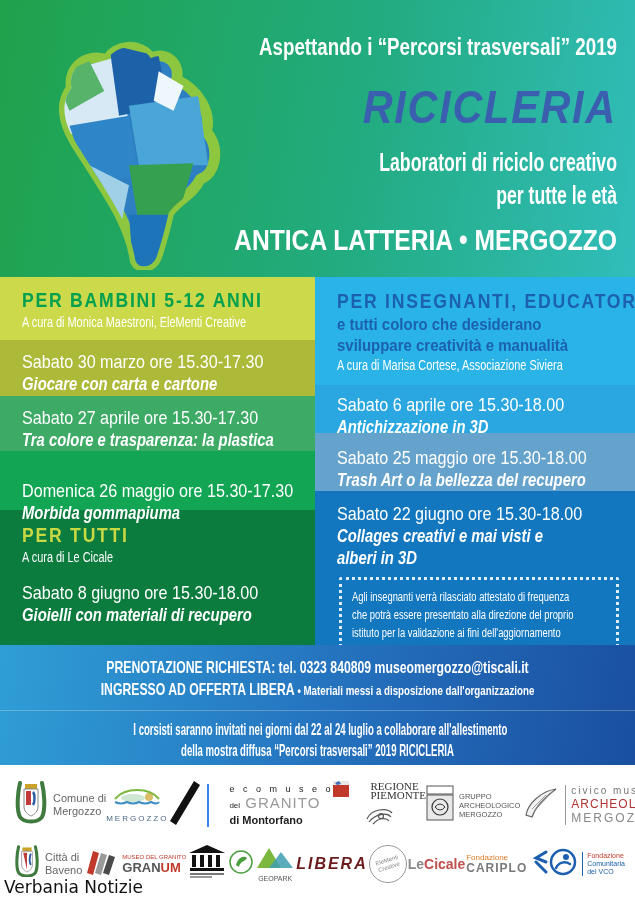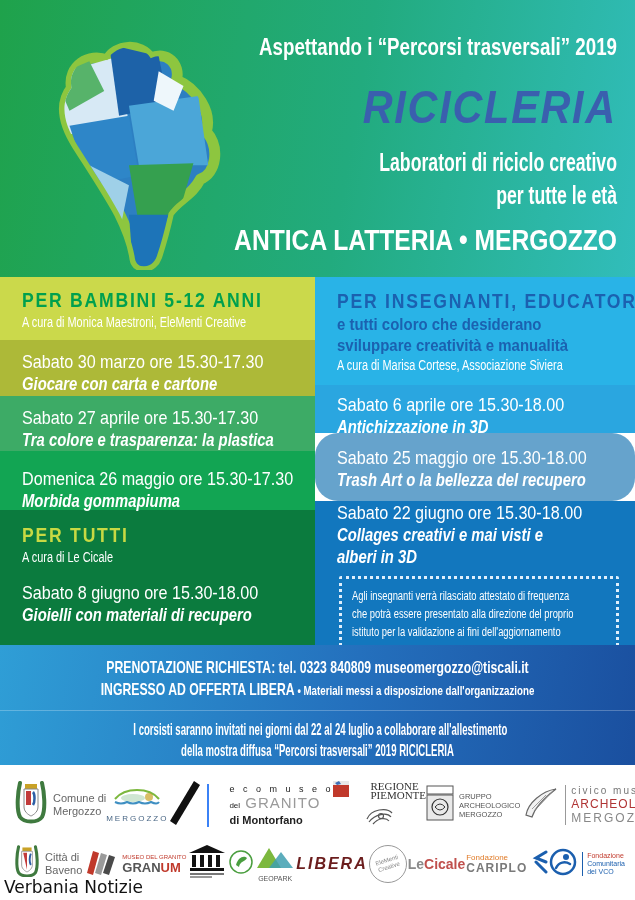--- a/index.html
+++ b/index.html
@@ -27,26 +27,26 @@
   .h-venue{margin-top:11px;font-size:29px;font-weight:bold;line-height:34px;}
 
   
   .columns{position:absolute;top:277px;left:0;width:635px;height:368px;display:flex;}
   .col-left{width:315px;}
   .col-right{width:320px;}
   .band{box-sizing:border-box;padding:10px 14px 0 22px;color:#fff;}
   .b-lime{height:63px;background:#cbd94b;padding-top:11px;}
   .b-olive{height:56px;background:#adb938;}
   .b-green1{height:55px;background:#3dab66;}
-  .b-green2{height:59px;background:#12a553;padding-top:16px;}
+  .b-green2{height:59px;background:#12a553;padding-top:28px;}
   .b-dgreen{height:135px;background:#0b7b3e;padding-top:13px;}
   .b-cyan{height:108px;background:#29b3e7;padding-top:12px;}
   .b-blue1{height:48px;background:#2aa6e0;padding-top:8px;}
-  .b-blue2{height:68px;background:#66a3cc;padding-top:13px;border-radius:23px;}
-  .b-blue3{height:154px;background:#1277be;padding-top:0;}
+  .b-blue2{height:58px;background:#66a3cc;padding-top:13px;}
+  .b-blue3{height:154px;background:#1277be;padding-top:11px;}
 
   .sec-title{font-size:20px;font-weight:bold;letter-spacing:2px;line-height:25px;}
   .t-green{color:#00a04e;} .t-blue{color:#1b61b0;} .t-lime{color:#c8d943;}
   .sec-sub{font-size:17px;font-weight:bold;line-height:21px;color:#1b61b0;}
   .curator{font-size:14px;line-height:19px;color:#fff;}
   .evt-date{font-size:19px;line-height:23px;}
   .evt-title{font-size:19px;line-height:22px;font-weight:bold;font-style:italic;}
   .gap14{height:14px;}
 
   .note-box{margin:8px 2px 0 2px;border:3px dotted rgba(235,246,255,.95);

